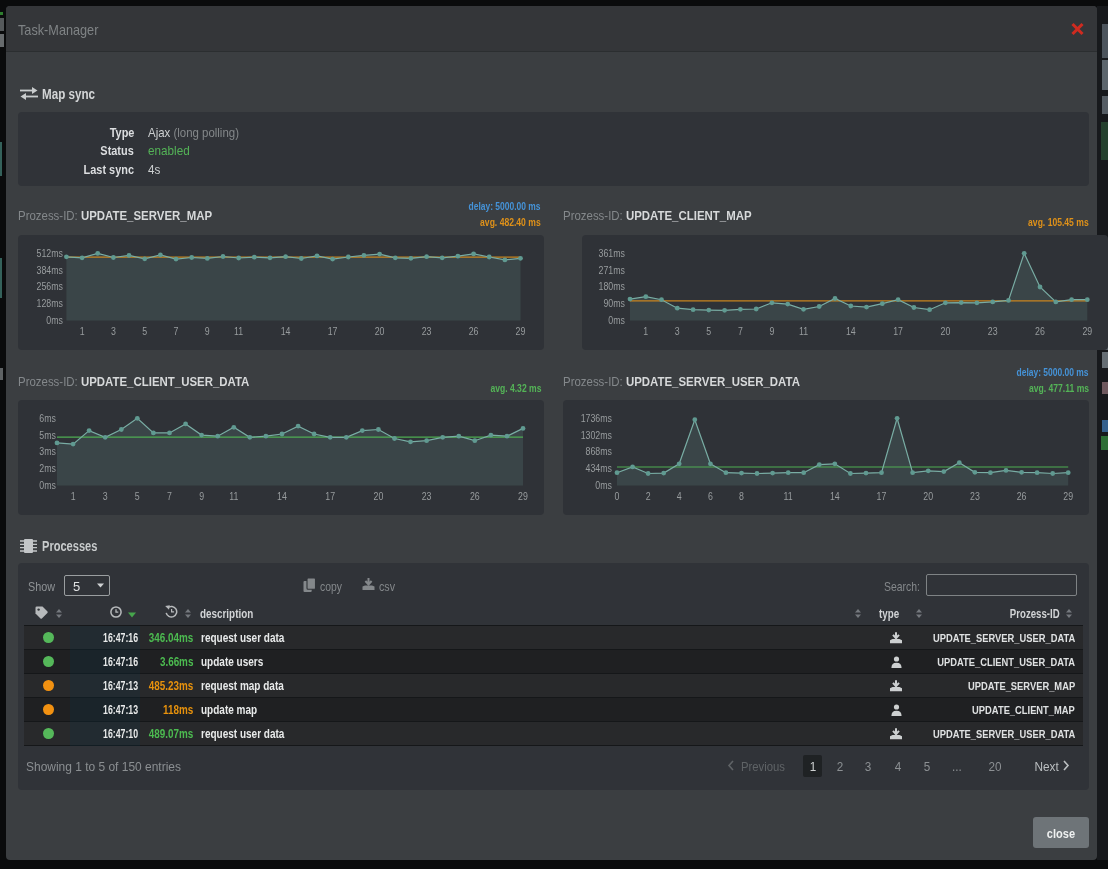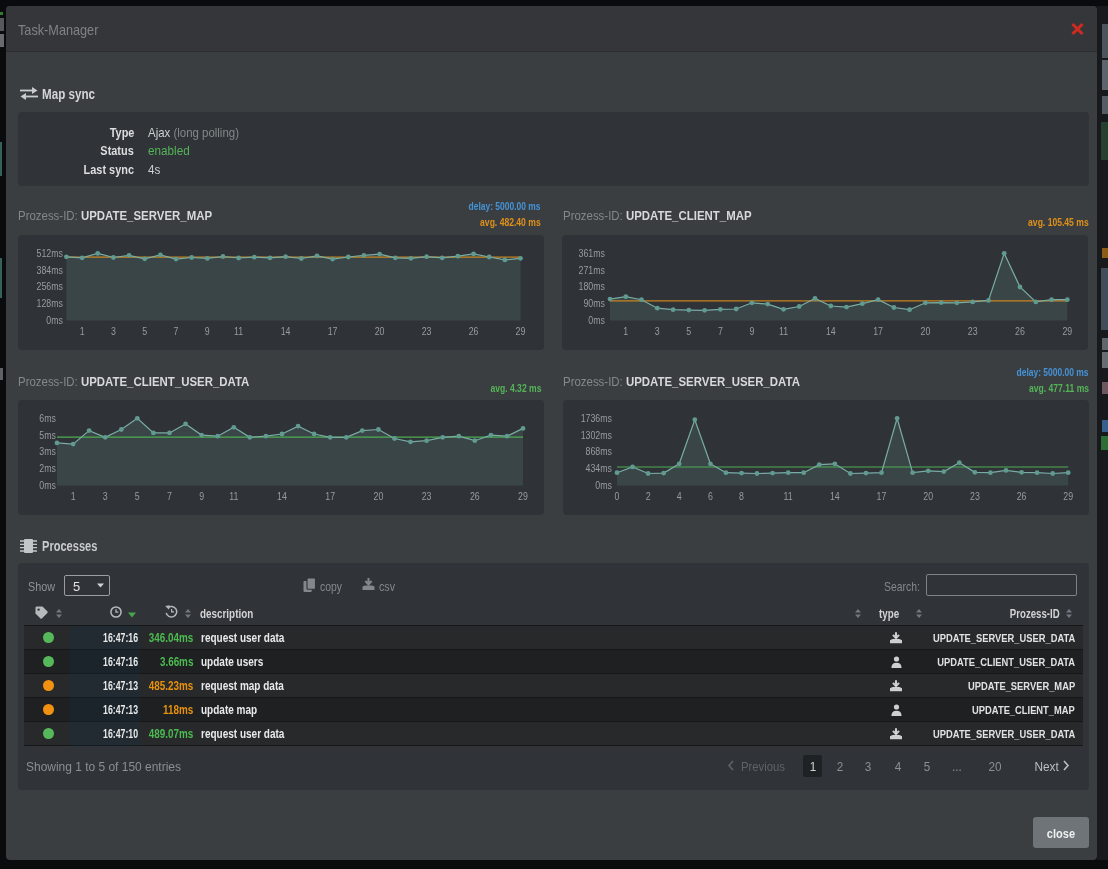--- a/index.html
+++ b/index.html
@@ -98,21 +98,21 @@
         <circle cx="377.3" cy="22.8" r="2.4" fill="#609a91"></circle>
         <circle cx="392.9" cy="23.3" r="2.4" fill="#609a91"></circle>
         <circle cx="408.6" cy="21.7" r="2.4" fill="#609a91"></circle>
         <circle cx="424.2" cy="22.8" r="2.4" fill="#609a91"></circle>
         <circle cx="439.9" cy="21.2" r="2.4" fill="#609a91"></circle>
         <circle cx="455.6" cy="18.8" r="2.4" fill="#609a91"></circle>
         <circle cx="471.2" cy="22.0" r="2.4" fill="#609a91"></circle>
         <circle cx="486.9" cy="24.9" r="2.4" fill="#609a91"></circle>
         <circle cx="502.5" cy="23.3" r="2.4" fill="#609a91"></circle>
       </svg></div>
-    <div style="position:absolute;left:562px;top:235px"><svg width="526" height="115" viewBox="0 0 526 115" font-family="Liberation Sans, sans-serif">
+    <div style="position:absolute;left:582px;top:235px"><svg width="526" height="115" viewBox="0 0 526 115" font-family="Liberation Sans, sans-serif">
         <rect x="0" y="0" width="526" height="115" rx="4" fill="#2f3237"></rect>
         <text transform="translate(43,21.8) scale(0.84,1)" font-size="10.5" fill="#989c9e" text-anchor="end">361ms</text>
         <text transform="translate(43,38.6) scale(0.84,1)" font-size="10.5" fill="#989c9e" text-anchor="end">271ms</text>
         <text transform="translate(43,55.4) scale(0.84,1)" font-size="10.5" fill="#989c9e" text-anchor="end">180ms</text>
         <text transform="translate(43,72.2) scale(0.84,1)" font-size="10.5" fill="#989c9e" text-anchor="end">90ms</text>
         <text transform="translate(43,89.0) scale(0.84,1)" font-size="10.5" fill="#989c9e" text-anchor="end">0ms</text>
         <text transform="translate(63.8,100) scale(0.84,1)" font-size="10.5" fill="#989c9e" text-anchor="middle">1</text>
         <text transform="translate(95.3,100) scale(0.84,1)" font-size="10.5" fill="#989c9e" text-anchor="middle">3</text>
         <text transform="translate(126.8,100) scale(0.84,1)" font-size="10.5" fill="#989c9e" text-anchor="middle">5</text>
         <text transform="translate(158.4,100) scale(0.84,1)" font-size="10.5" fill="#989c9e" text-anchor="middle">7</text>

